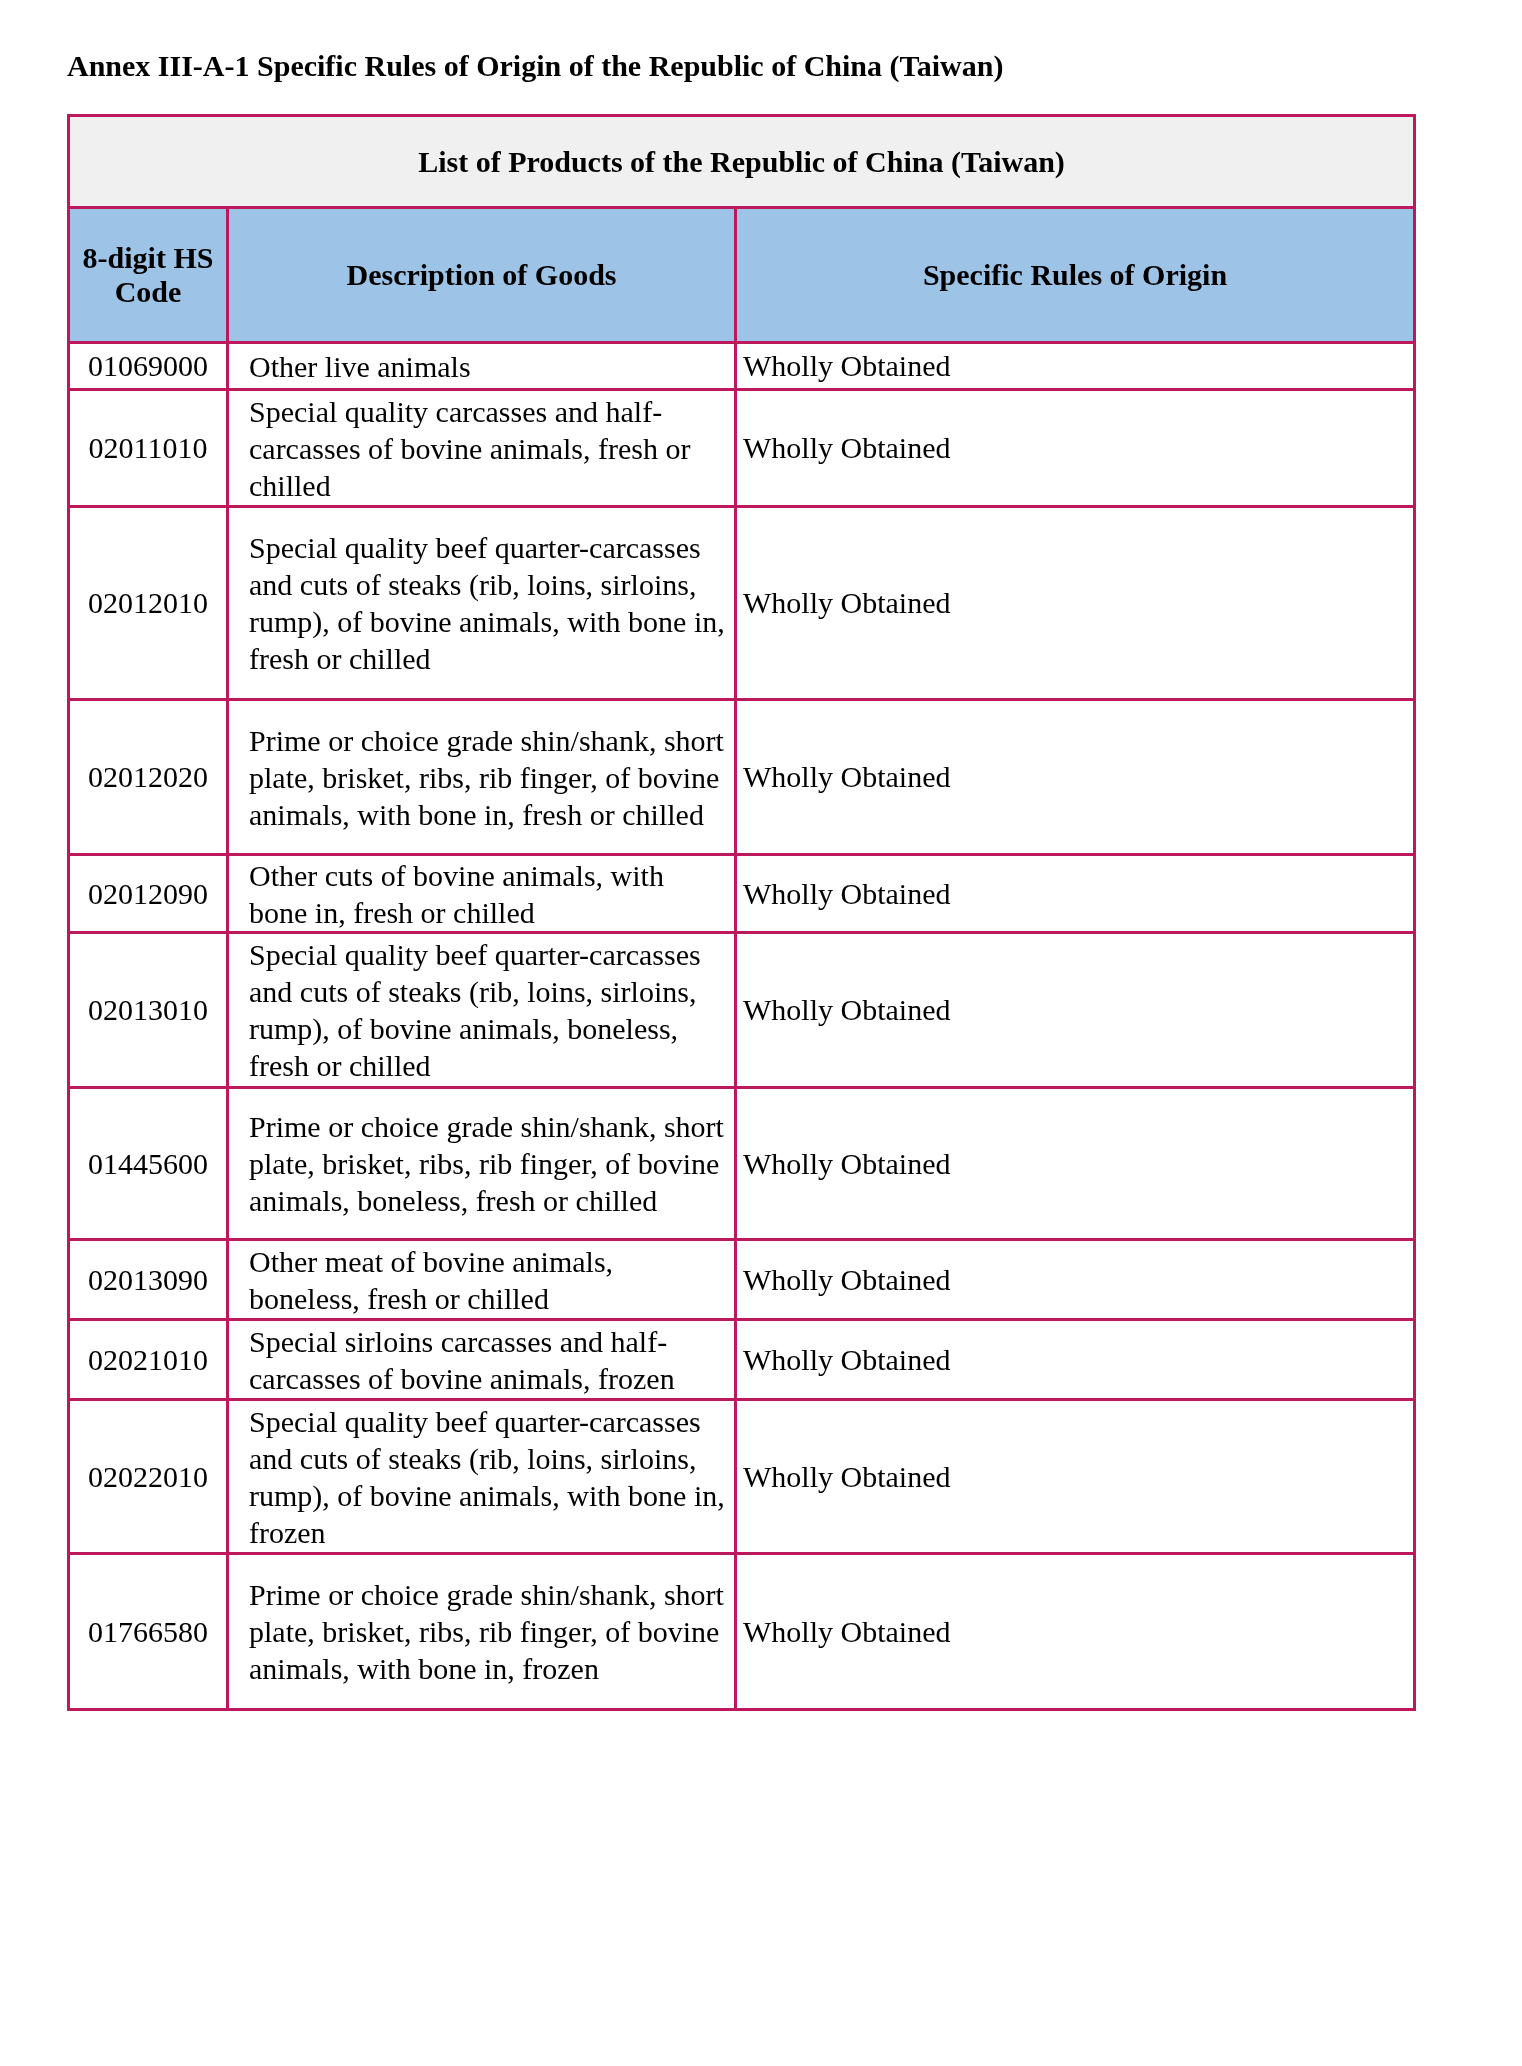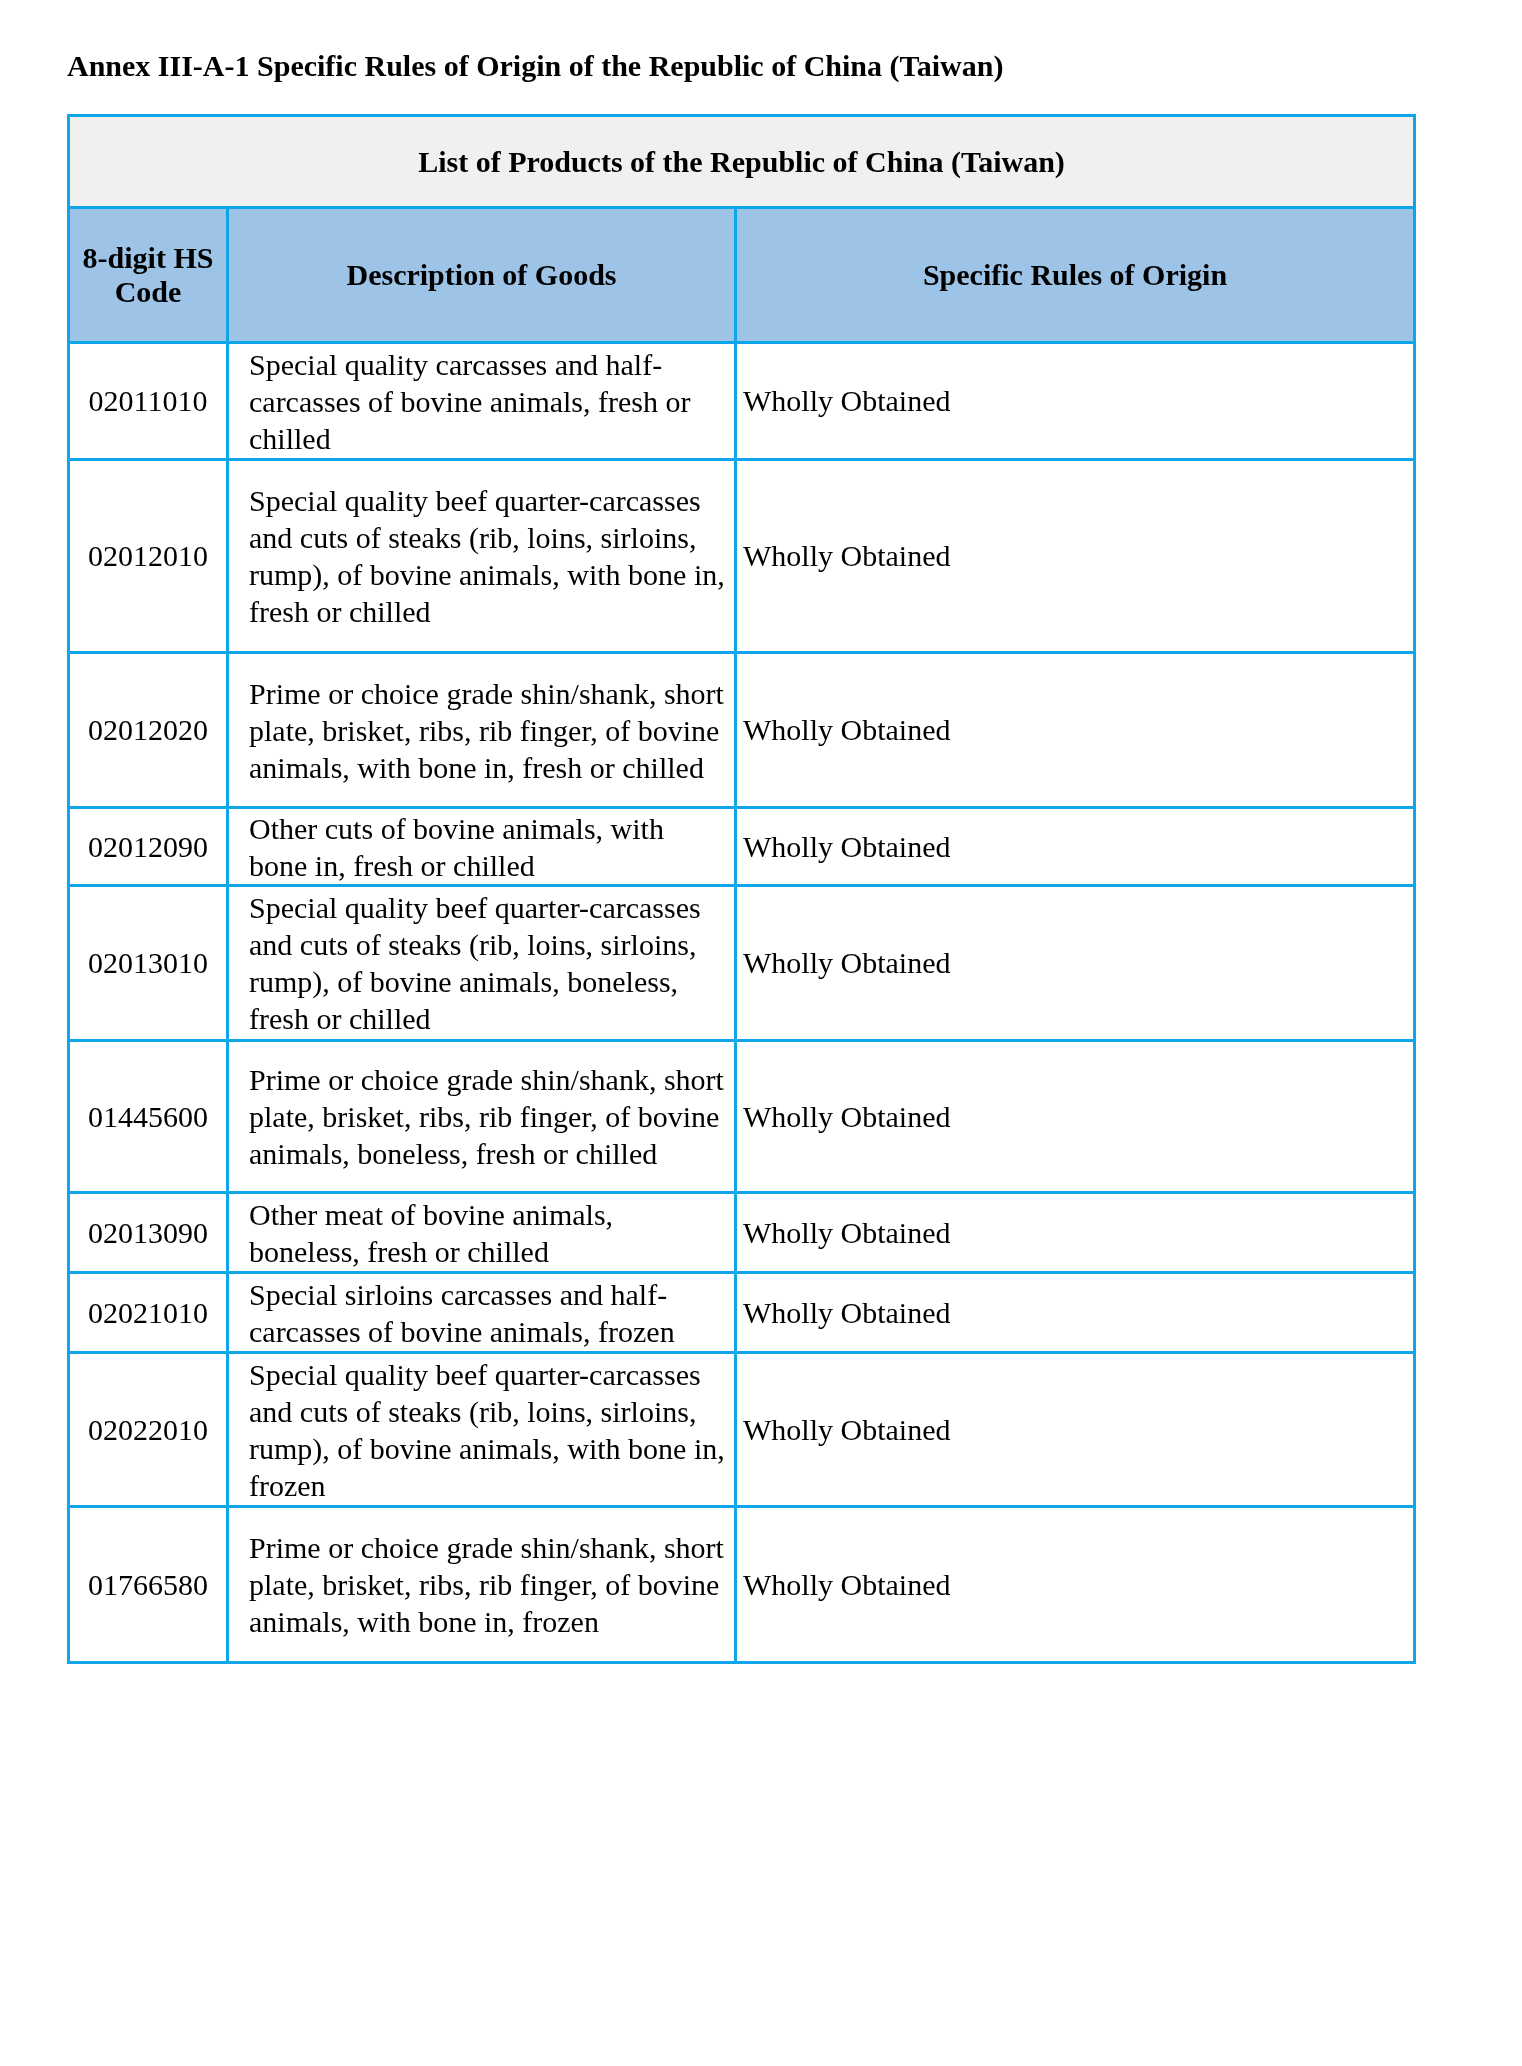--- a/index.html
+++ b/index.html
@@ -2,21 +2,21 @@
 <html><head>
 <meta charset="utf-8">
 <style>
   html, body { margin: 0; padding: 0; background: #ffffff; }
   body { width: 1522px; height: 2066px; position: relative; overflow: hidden;
          font-family: "Liberation Serif", "DejaVu Serif", serif; color: #000; }
   .doc-title { position: absolute; left: 67px; width: 1345px; top: 44px; height: 44px;
                font-weight: bold; font-size: 30px; line-height: 44px; }
   table.sro { position: absolute; left: 67px; top: 114px; width: 1346px;
               border-collapse: collapse; table-layout: fixed; }
-  table.sro td, table.sro th { border: 3px solid #0ea5e9; padding: 0; }
+  table.sro td, table.sro th { border: 3px solid #be185d; padding: 0; }
   .list-title { background: #f0f0f0; height: 89px; text-align: center;
                 font-weight: bold; font-size: 30px; }
   .col-head { background: #9dc3e6; height: 132px; text-align: center;
               font-weight: bold; font-size: 30px; line-height: 34px; }
   td.code { text-align: center; font-size: 30px; vertical-align: middle; }
   td.desc { font-size: 30px; line-height: 37px; padding: 0 8px 0 20px !important; vertical-align: middle; }
   td.rule { font-size: 30px; padding: 0 6px !important; vertical-align: middle; }
   .c1 { width: 159px; } .c2 { width: 508px; } .c3 { width: 679px; }
 </style>
 </head>
@@ -34,20 +34,25 @@
     <tr>
       <th colspan="3" class="list-title">List of Products of the Republic of China (Taiwan)</th>
     </tr>
     <tr>
       <th class="col-head">8-digit HS Code</th>
       <th class="col-head">Description of Goods</th>
       <th class="col-head">Specific Rules of Origin</th>
     </tr>
   </thead>
   <tbody id="rows">
+      <tr style="height: 47px;">
+        <td class="code">01069000</td>
+        <td class="desc">Other live animals</td>
+        <td class="rule">Wholly Obtained</td>
+      </tr>
       <tr style="height: 117px;">
         <td class="code">02011010</td>
         <td class="desc">Special quality carcasses and half-carcasses of bovine animals, fresh or chilled</td>
         <td class="rule">Wholly Obtained</td>
       </tr>
       <tr style="height: 193px;">
         <td class="code">02012010</td>
         <td class="desc">Special quality beef quarter-carcasses and cuts of steaks (rib, loins, sirloins, rump), of bovine animals, with bone in, fresh or chilled</td>
         <td class="rule">Wholly Obtained</td>
       </tr>

